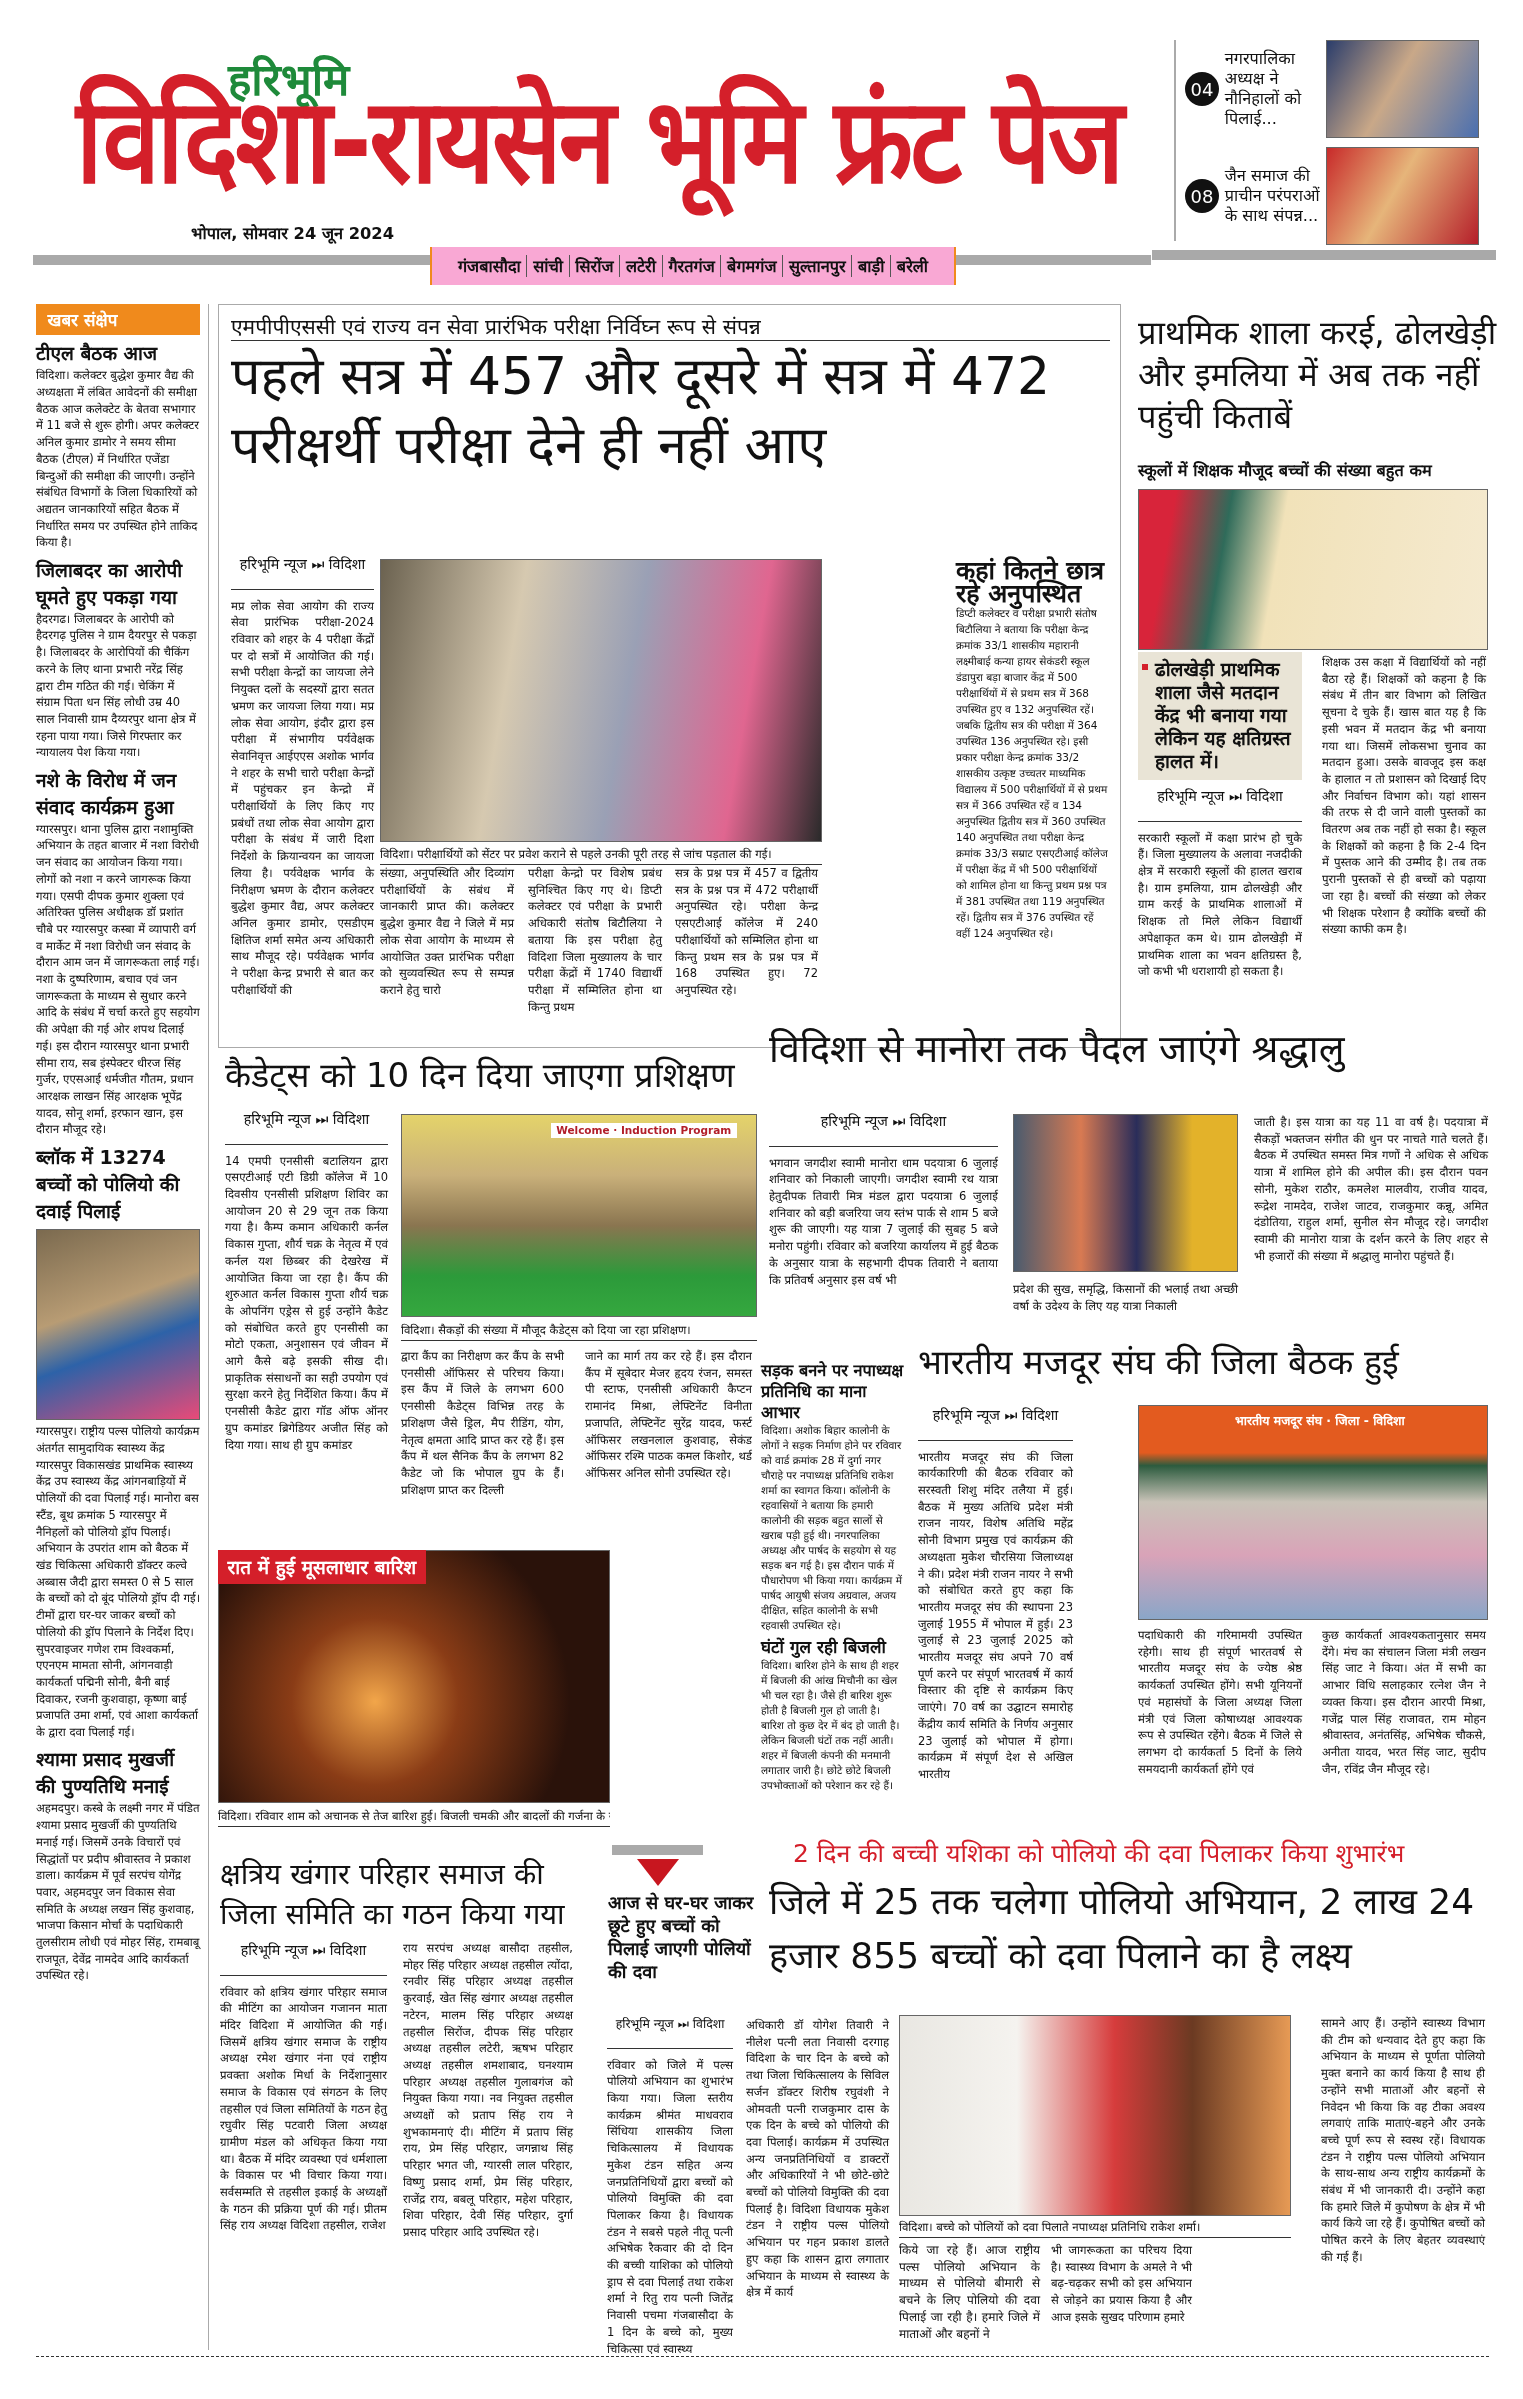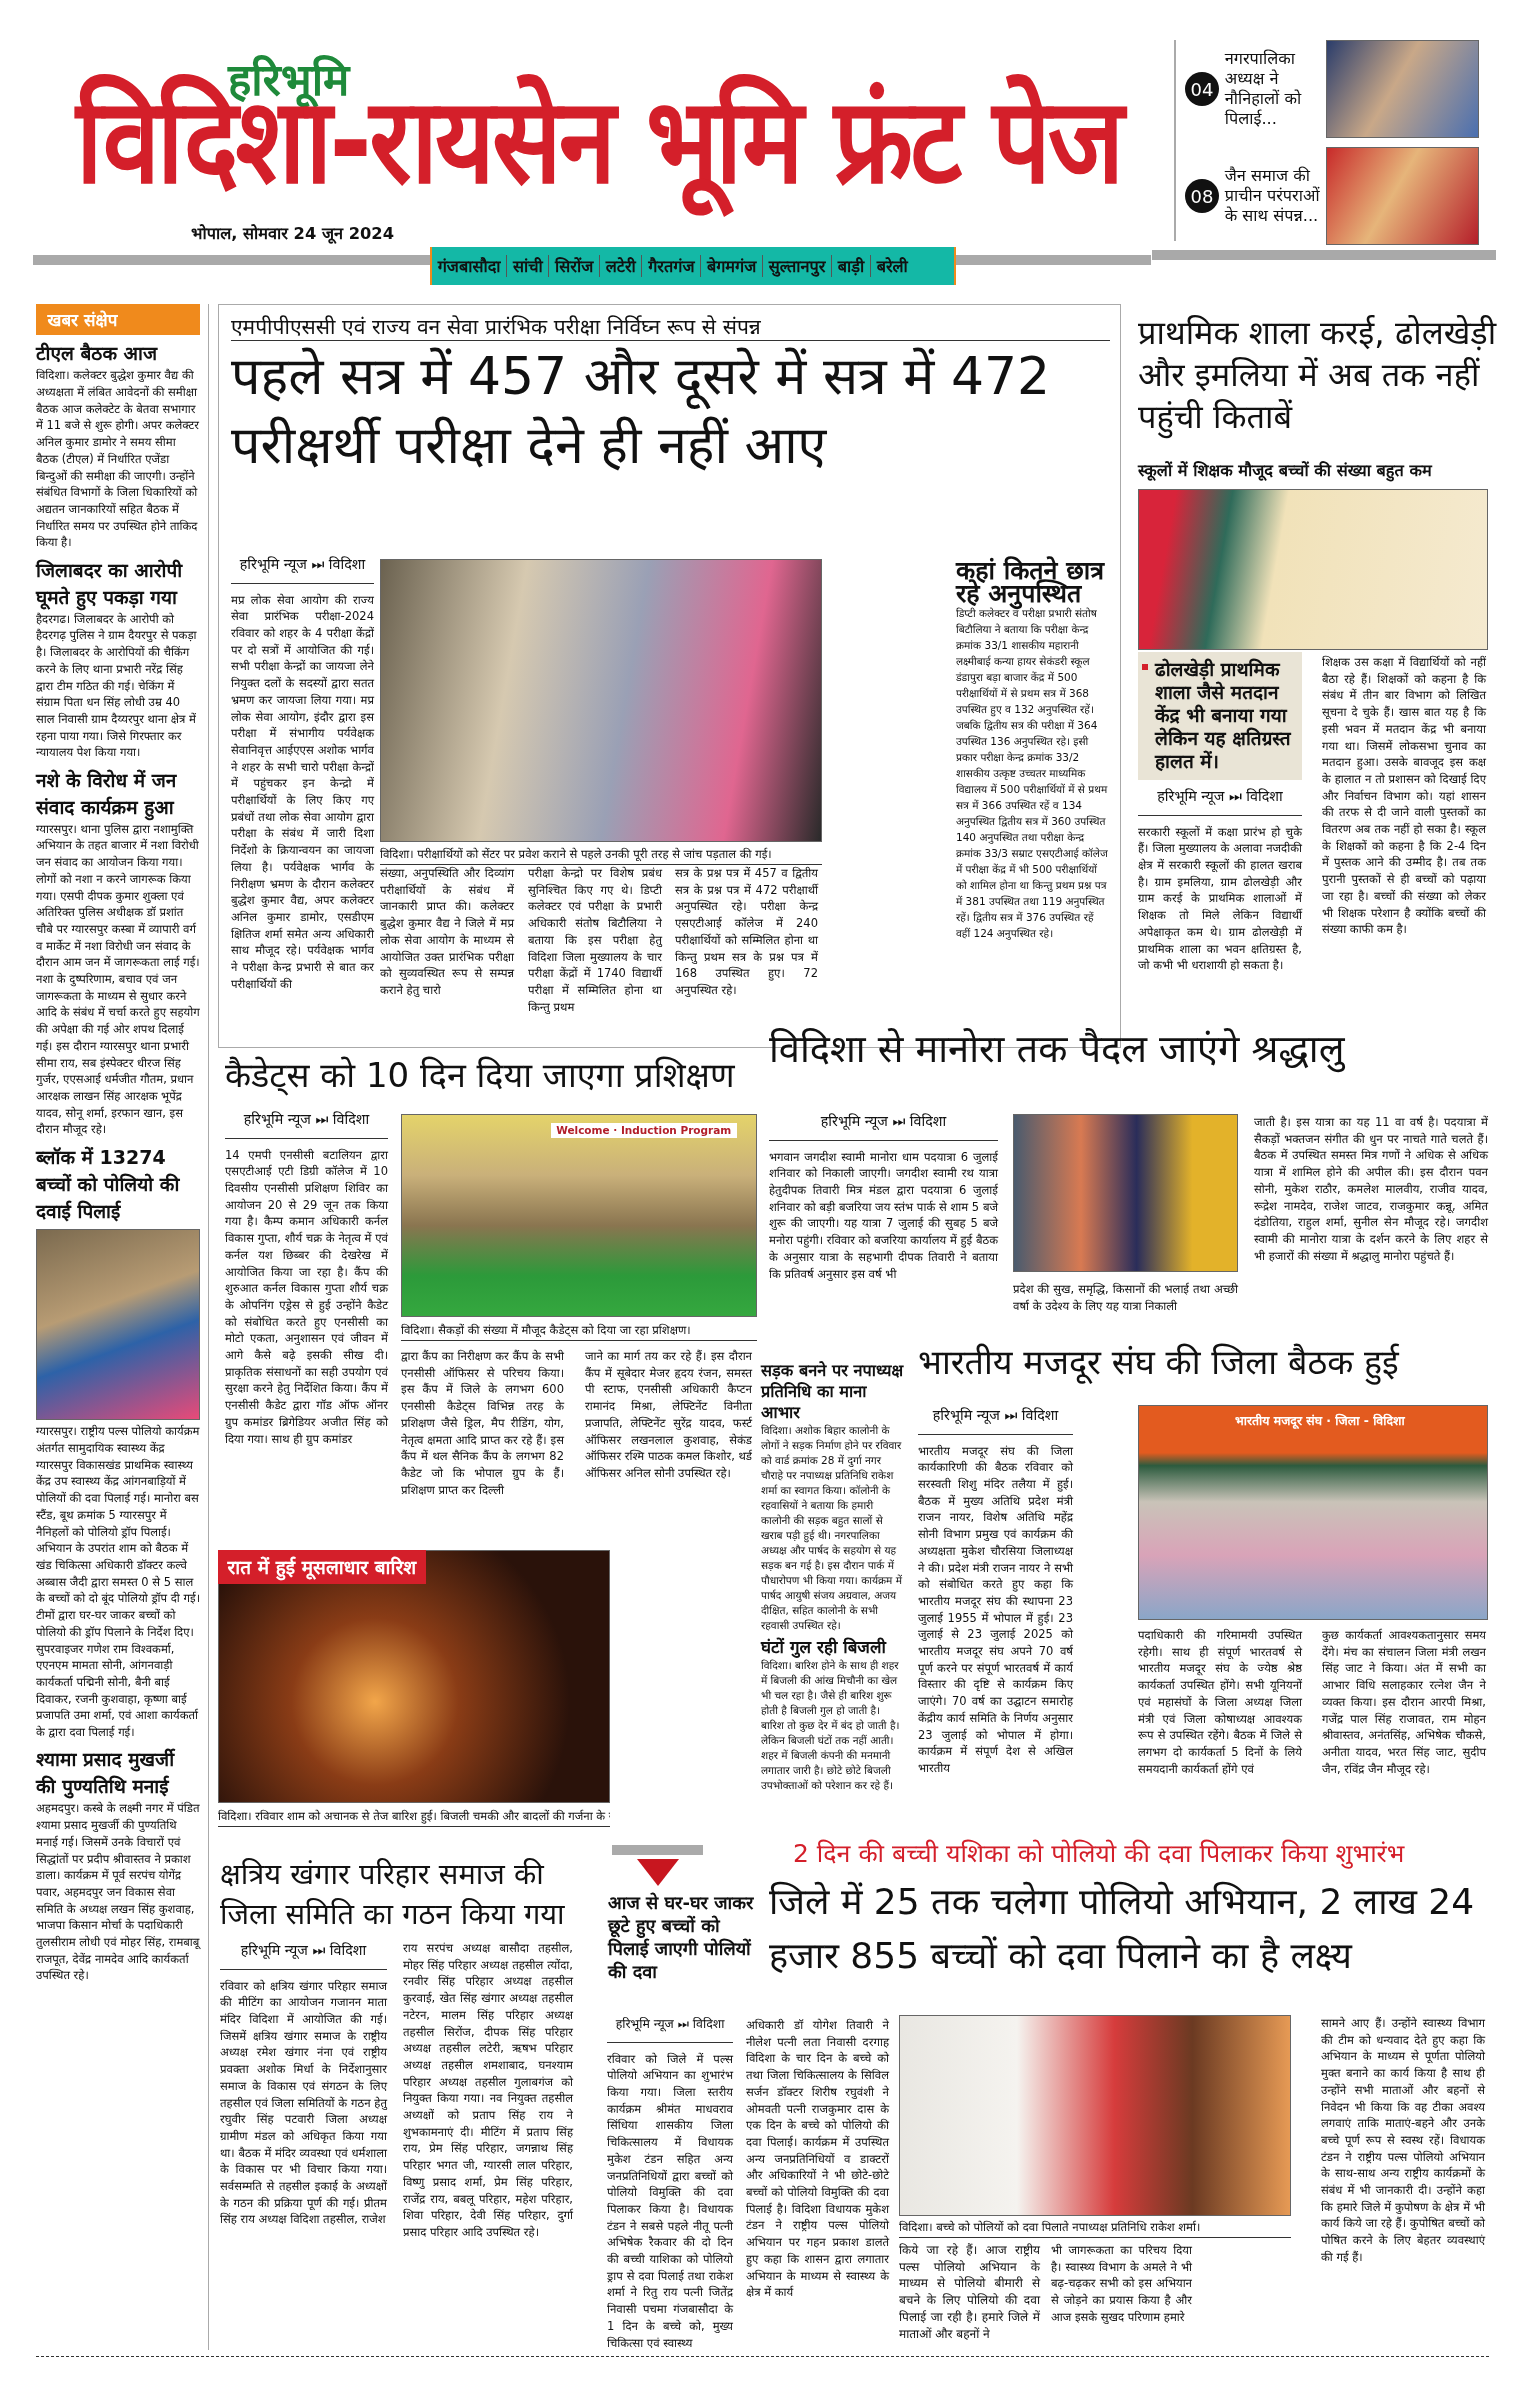--- a/index.html
+++ b/index.html
@@ -2,30 +2,30 @@
 <html><head>
 <meta charset="utf-8">
 <style>
 *{box-sizing:border-box;margin:0;padding:0}
 body{width:1524px;height:2399px;background:#fff;font-family:"DejaVu Sans",sans-serif;color:#111;position:relative;overflow:hidden}
 .abs{position:absolute}
 .brand{left:228px;top:48px;color:#1e8a3a;font-weight:bold;font-size:44px;font-family:"DejaVu Sans",sans-serif}
 .mast{left:76px;top:75px;color:#d41f2a;font-size:103px;font-weight:bold;letter-spacing:-2.9px;line-height:115px;white-space:nowrap;transform:scaleY(1.15);transform-origin:top left}
 .date{left:191px;top:222px;font-size:16.3px;font-weight:bold}
 .grayline{height:9.6px;background:#a9a9a9}
-.cities{left:430px;top:247px;width:526px;height:38px;display:flex;align-items:center;font-size:16.3px;font-weight:bold;gap:0;border-left:2.9px solid #f08a1c;border-right:2.9px solid #f08a1c;background:#14b8a6}
+.cities{left:430px;top:247px;width:526px;height:38px;display:flex;align-items:center;justify-content:center;font-size:16.3px;font-weight:bold;gap:0;border-left:2.9px solid #f08a1c;border-right:2.9px solid #f08a1c;background:#f9a8d4}
 .cities span{padding:0 5.7px;border-right:1px solid #555}
 .cities span:last-child{border-right:none}
 .teaser{display:flex;align-items:center;gap:5.7px}
 .teaser .num{width:34px;height:34px;border-radius:50%;background:#111;color:#fff;font-size:18px;display:flex;align-items:center;justify-content:center;flex:none}
 .teaser .tt{font-size:16.3px;line-height:20px;width:96px}
 .photo{background:linear-gradient(135deg,#8a6e5a,#c9a98a 40%,#6d5a4c);border:1px solid #666}
 .col{font-size:12.4px;line-height:19.6px;text-align:justify}
 .brief-h{font-size:23px;font-weight:bold;line-height:27px;margin-top:5.7px}
-.byline{font-size:14.3px;text-align:center;border-bottom:1px solid #333;padding-bottom:10px;margin-bottom:7.6px}
+.byline{font-size:14.3px;text-align:center;border-bottom:1px solid #333;padding-bottom:16px;margin-bottom:7.6px}
 .h-big{font-weight:normal;white-space:nowrap}
 .caption{font-size:11.5px;border-bottom:1px solid #333;padding:2.9px 0}
 .vline{width:1.9px;background:#aaa}
 .dash{border-top:1.9px dashed #333}
 </style>
 </head>
 <body>
 
 <div class="abs brand">हरिभूमि</div>
 <div class="abs mast">विदिशा-रायसेन भूमि फ्रंट पेज</div>

